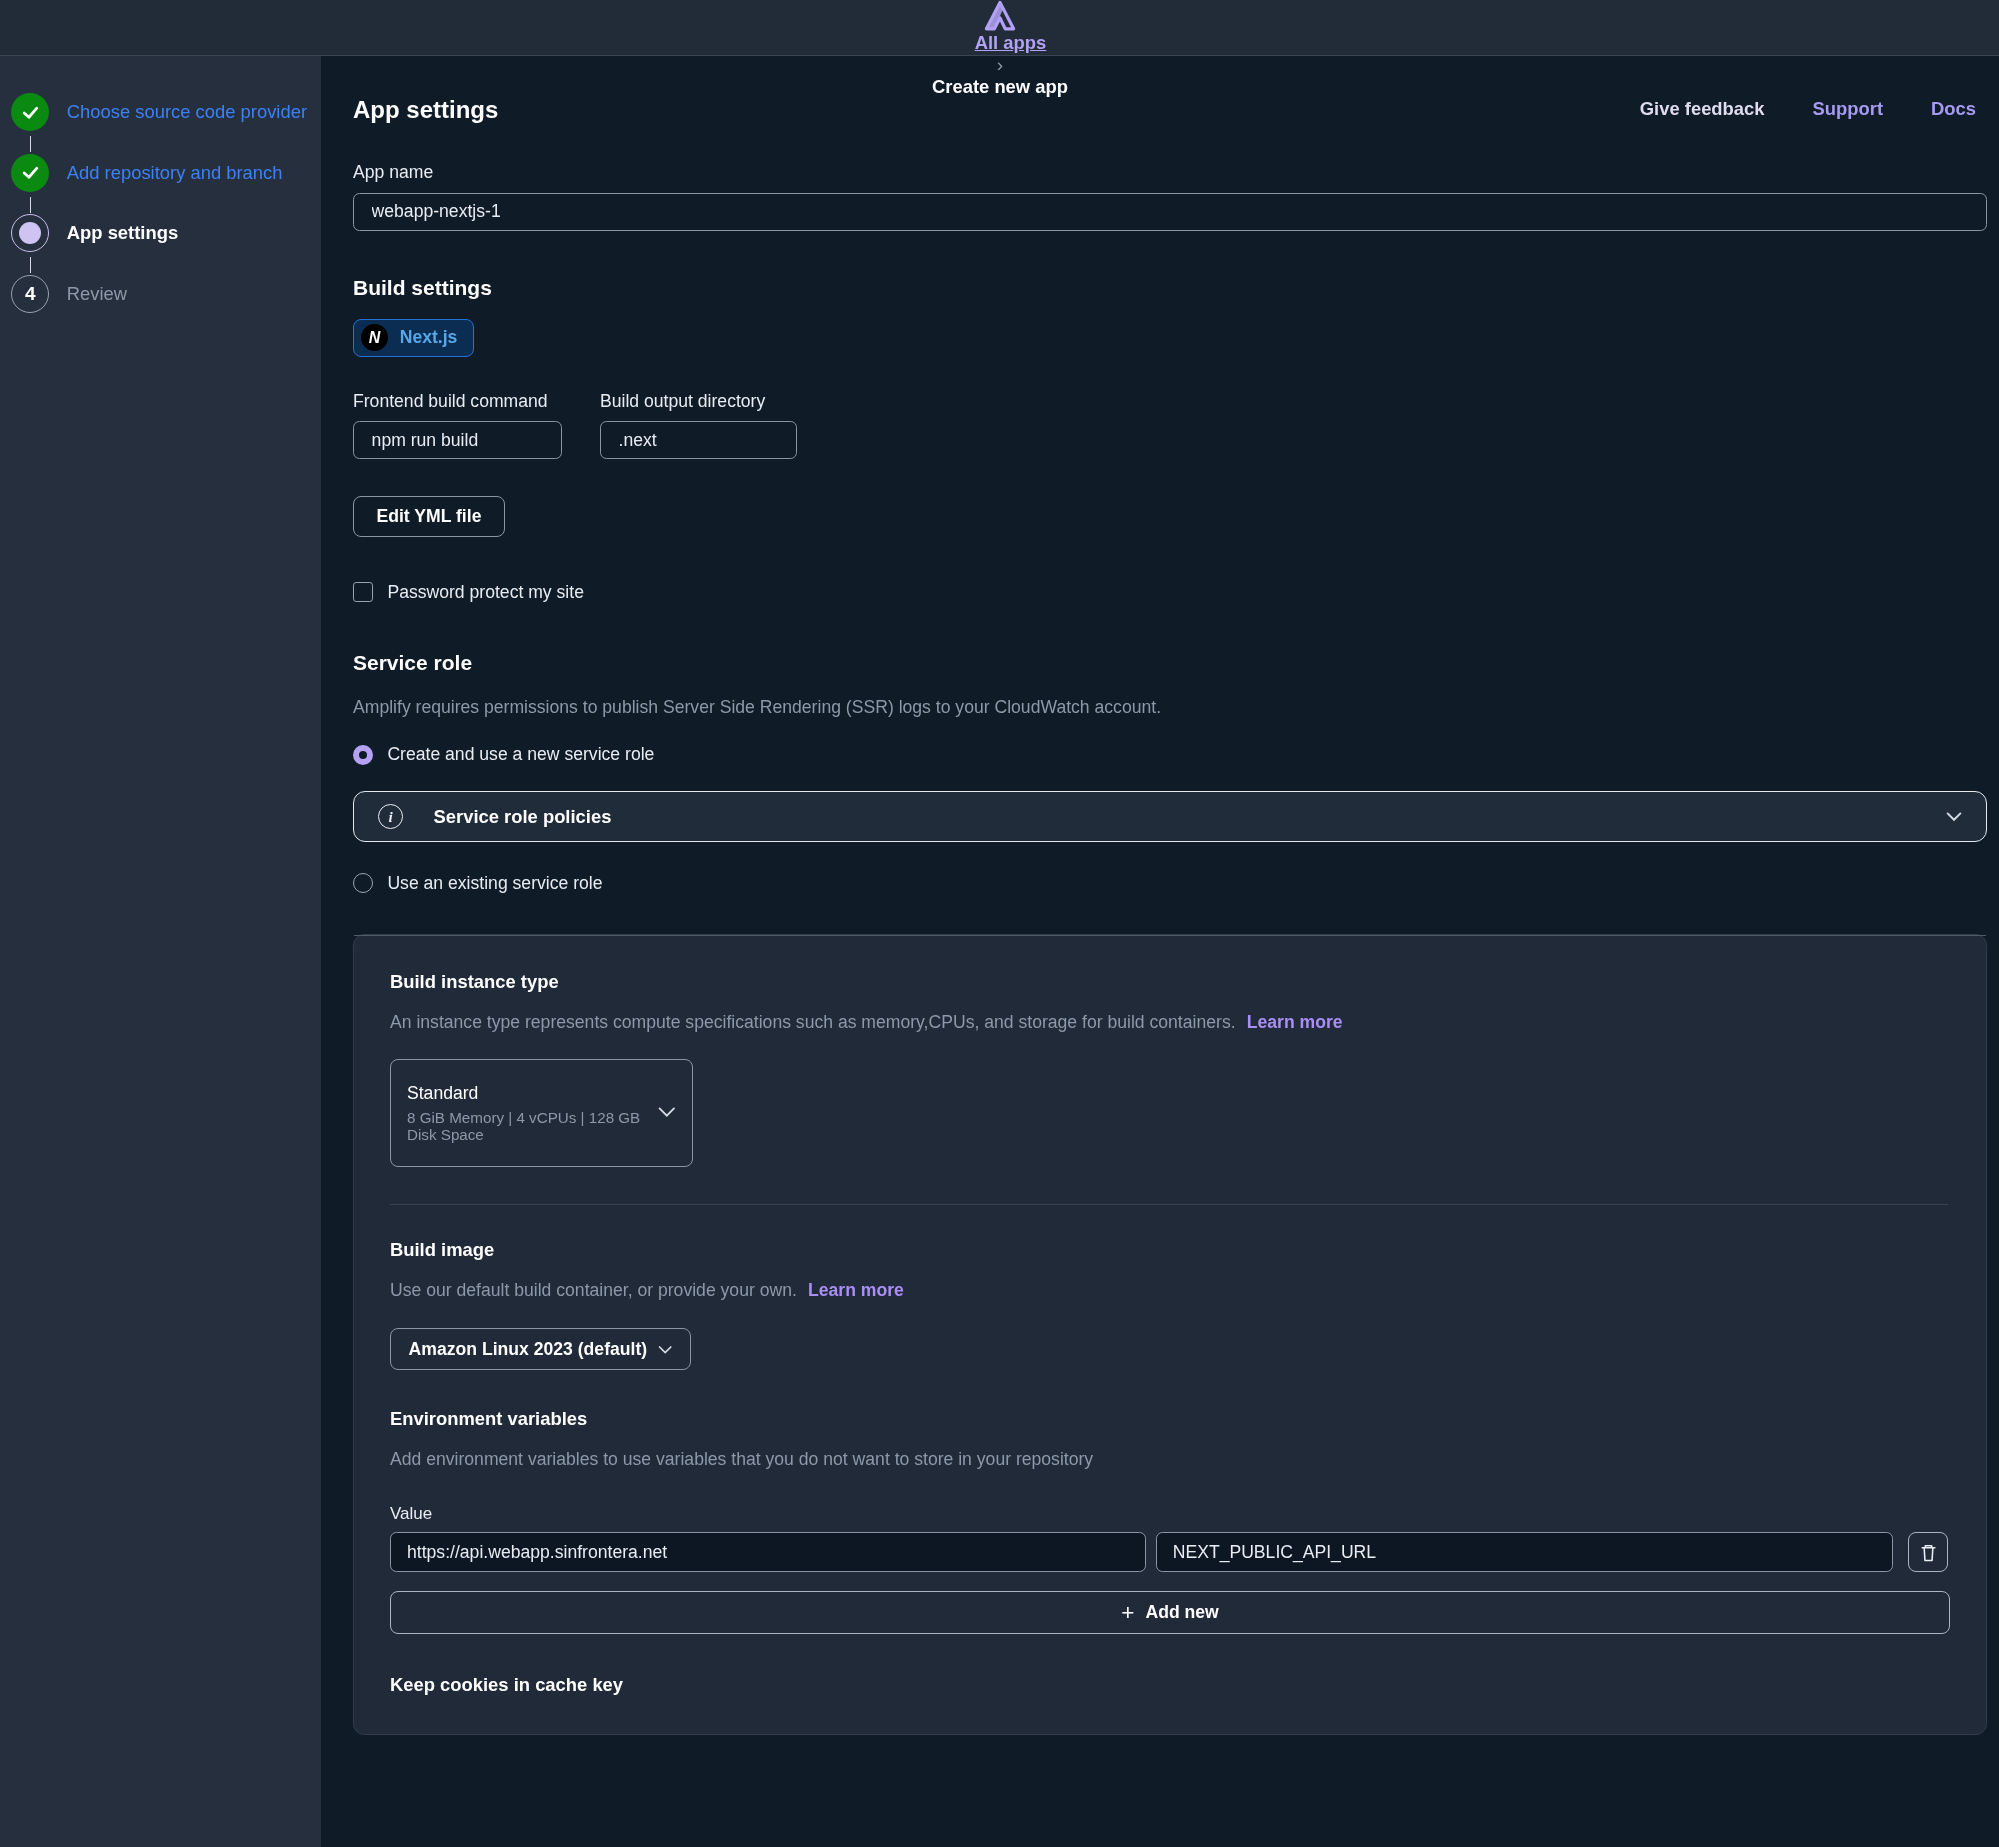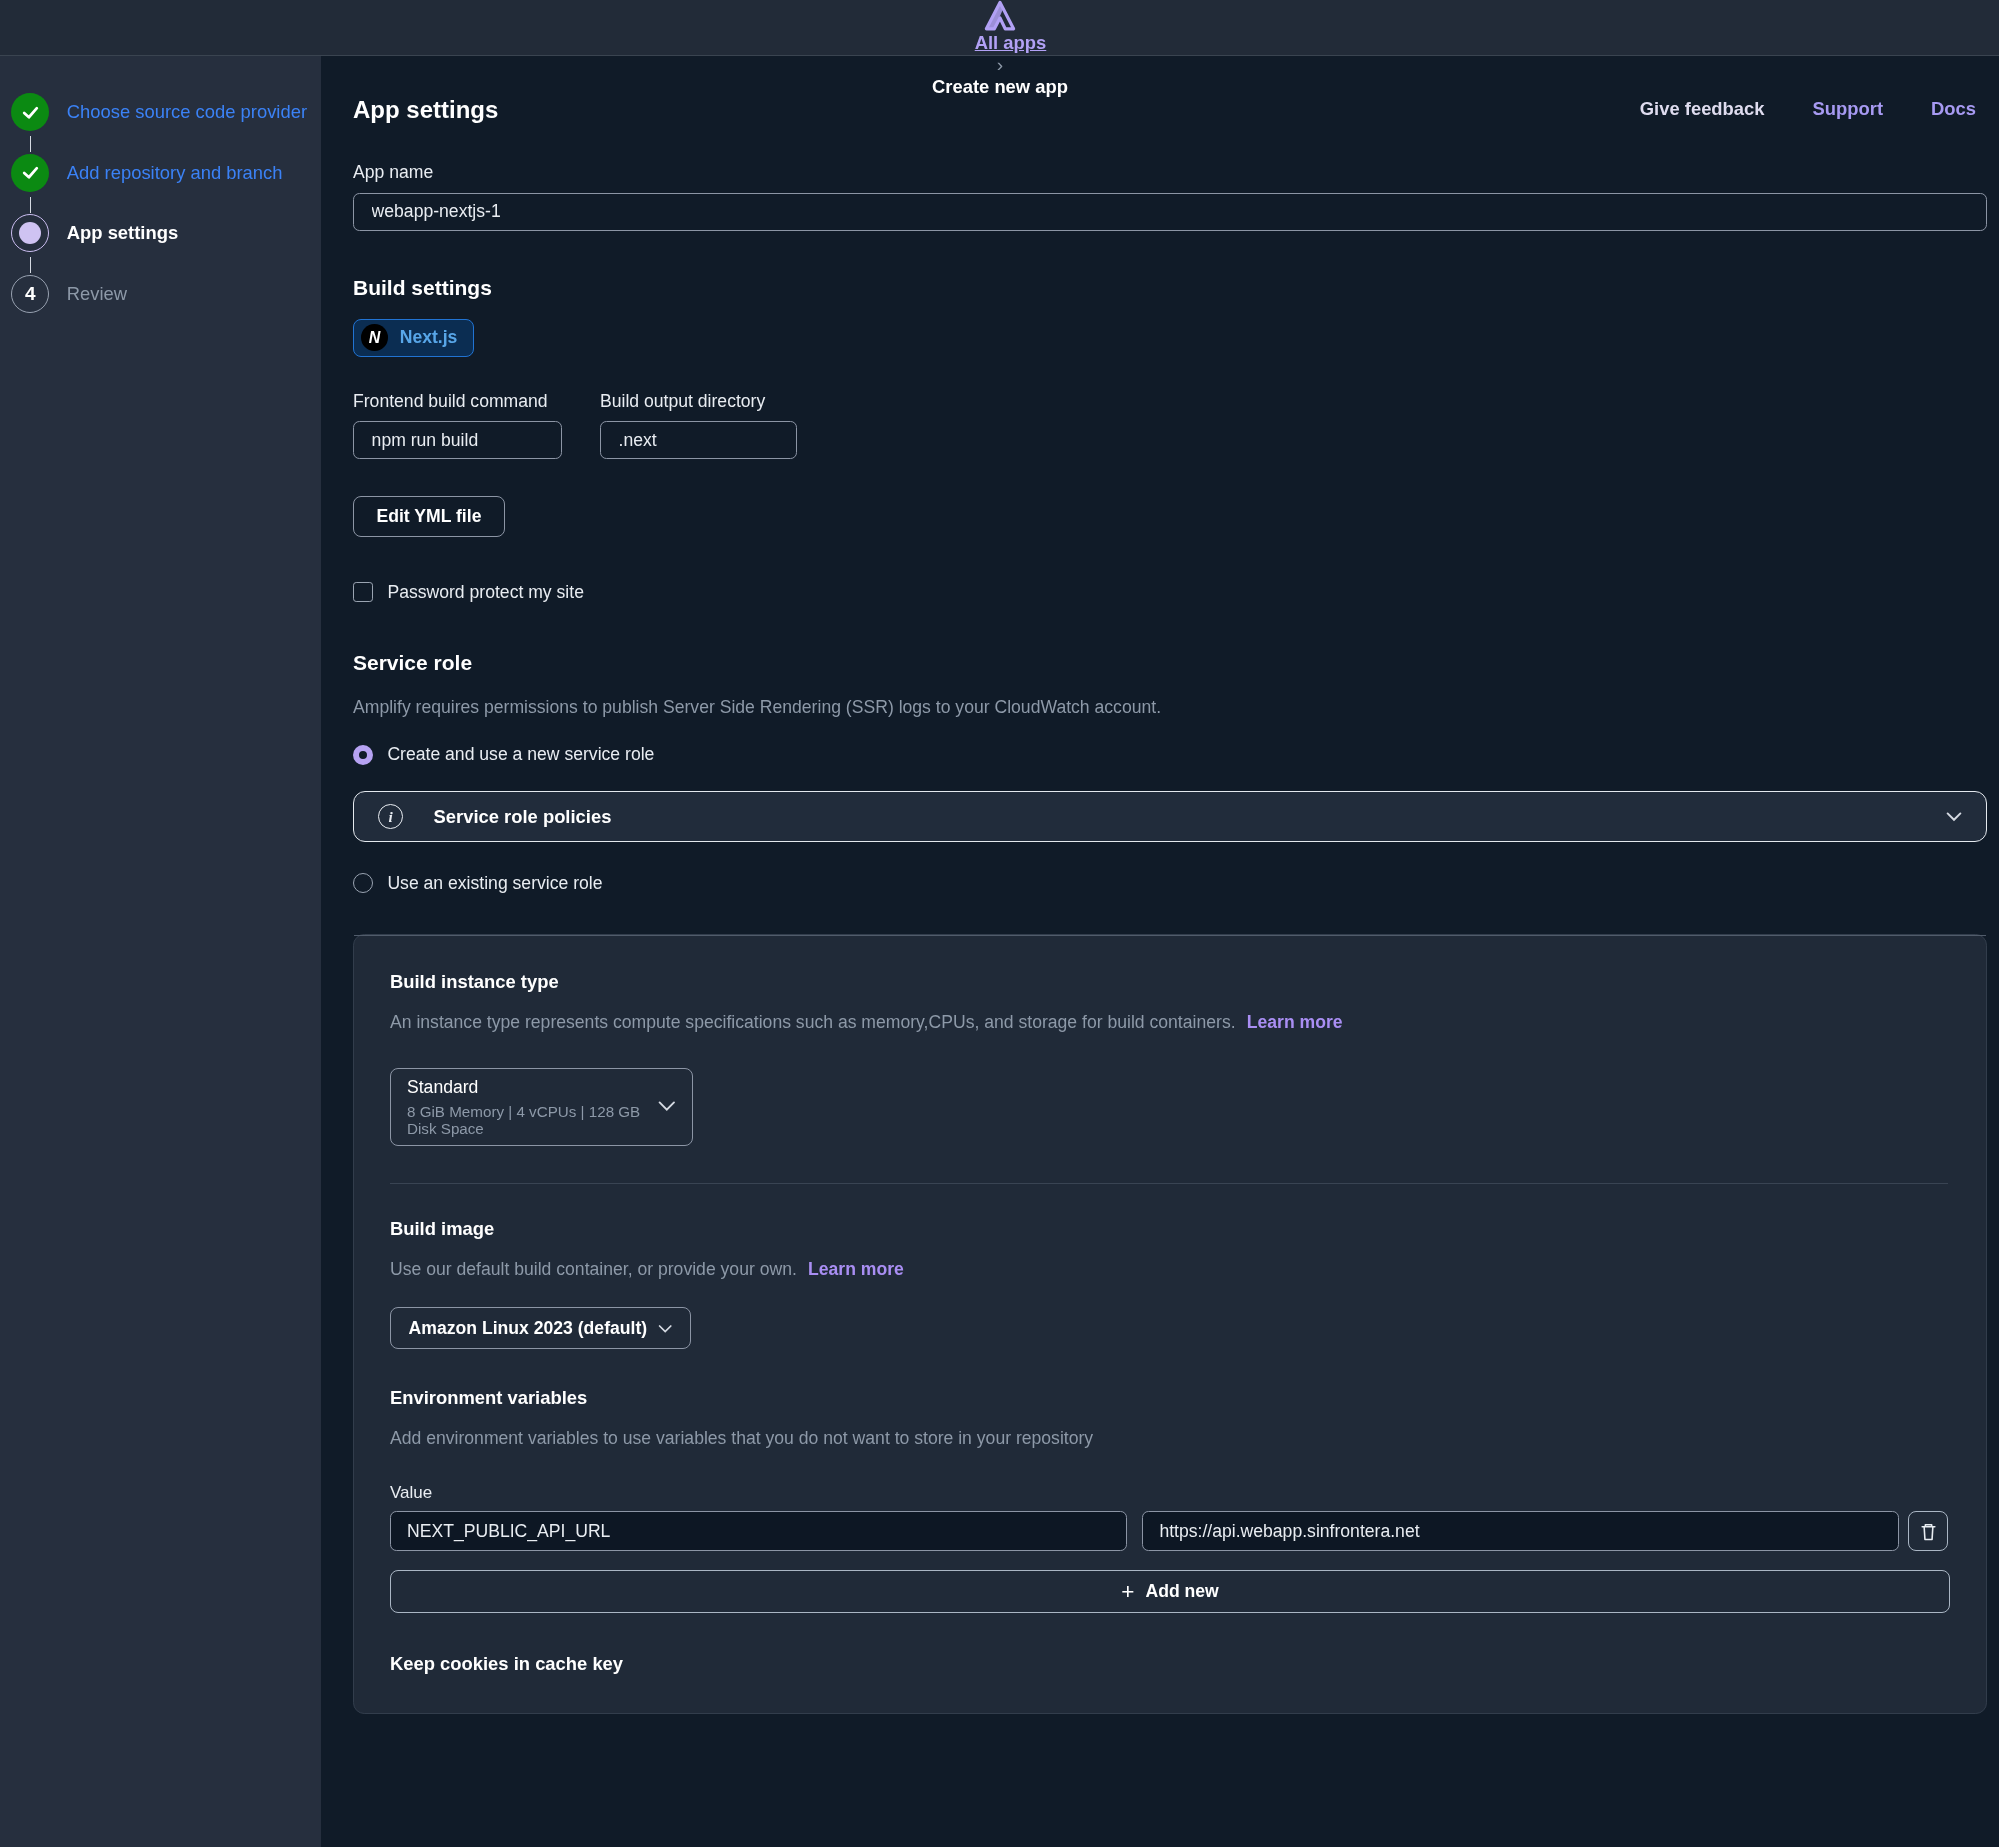--- a/index.html
+++ b/index.html
@@ -102,22 +102,22 @@
   .advanced { margin-top:40px; background:#202a38; border:0.8px solid #323d4c; border-radius:11.2px; }
   .adv-header { display:flex; align-items:center; padding:24px 24px 21px 17.6px; cursor:pointer; }
   .adv-header .caret { width:34px; color:#e9edf2; font-size:16px; text-align:center; }
   .adv-title { font-size:19px; font-weight:bold; color:#fff; }
   .adv-summary { margin-left:auto; color:#8d99a8; font-size:17px; }
   .adv-hdiv { height:0.8px; background:#515c6b; }
   .adv-body { padding:35px 38px 38px 36px; }
   .section-div { height:0.8px; background:#394453; margin:37px 0 34px; }
 
   .select-big {
-    margin-top:35px; width:303px; border:1.6px solid #8c95a5; border-radius:8px;
-    padding:8px 16px; display:flex; align-items:center; cursor:pointer; background:transparent;
+    margin-top:26px; width:303px; border:1.6px solid #8c95a5; border-radius:8px;
+    padding:23px 16px; display:flex; align-items:center; cursor:pointer; background:transparent;
   }
   .select-big .sel-title { font-size:17.6px; color:#fff; }
   .select-big .sel-sub { font-size:15.2px; color:#8d99a8; margin-top:5.6px; }
   .select-big .chev { margin-left:auto; }
 
   .select-small {
     margin-top:27px; display:inline-flex; align-items:center; gap:11.2px;
     border:1.6px solid #8c95a5; border-radius:8px; padding:9.6px 17.6px;
     color:#fff; font-weight:bold; font-size:17.6px; cursor:pointer; background:transparent;
   }
@@ -283,22 +283,22 @@
         </span>
       </div>
 
       <h3 style="margin-top:38px;">Environment variables</h3>
       <p class="desc" style="margin:19px 0 0;">Add environment variables to use variables that you do not want to store in your repository</p>
 
       <div class="kv-labels">
         <span>Value</span>
       </div>
       <div class="kv-row">
+        <input class="kv-input val" value="https://api.webapp.sinfrontera.net" style="">
         <input class="kv-input key" value="NEXT_PUBLIC_API_URL" style="">
-        <input class="kv-input val" value="https://api.webapp.sinfrontera.net" style="">
         <button class="trash-btn">
           <svg width="19" height="21" viewBox="0 0 24 26">
             <path d="M4 7 H20 M8 7 V4.5 H16 V7 M6.5 7 L7.5 23 H16.5 L17.5 7" fill="none" stroke="#e9edf2" stroke-width="2" stroke-linecap="round" stroke-linejoin="round"></path>
           </svg>
         </button>
       </div>
       <button class="add-new">
         <span class="plus">+</span>
         <span>Add new</span>
       </button>

